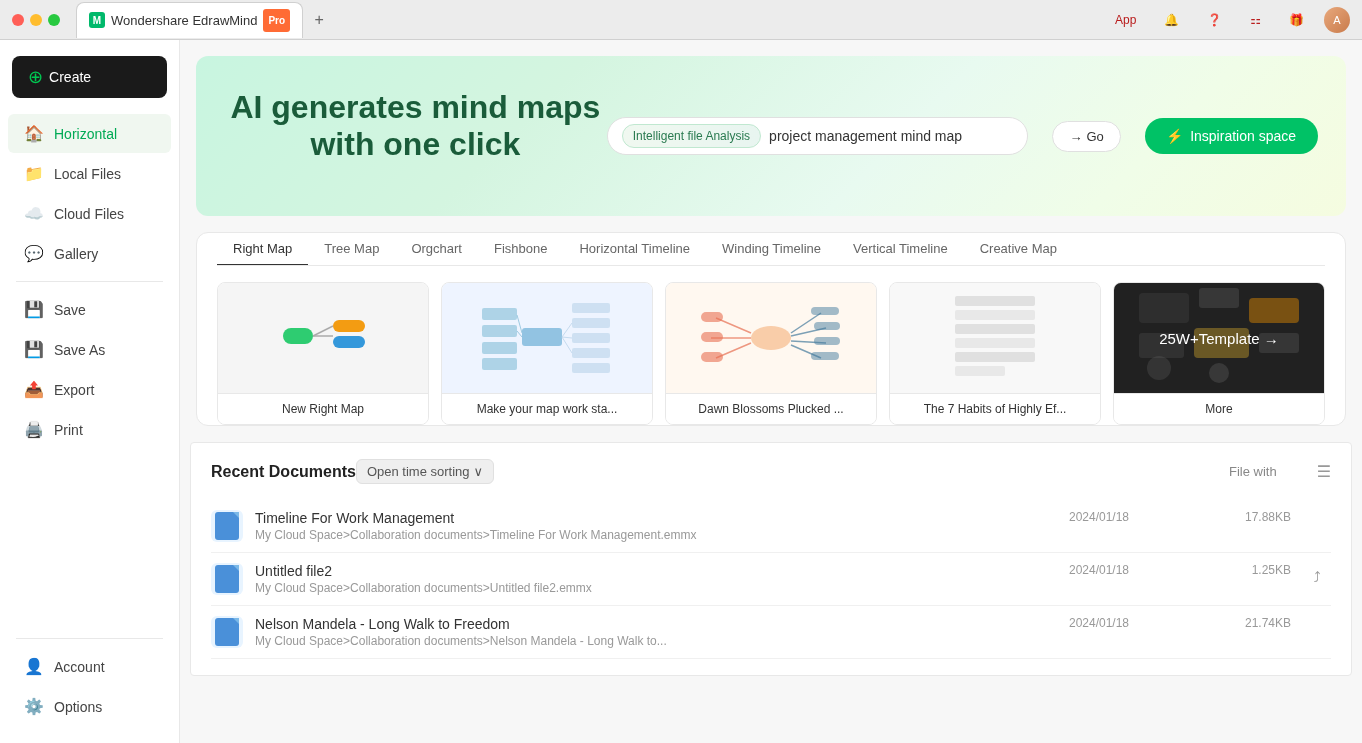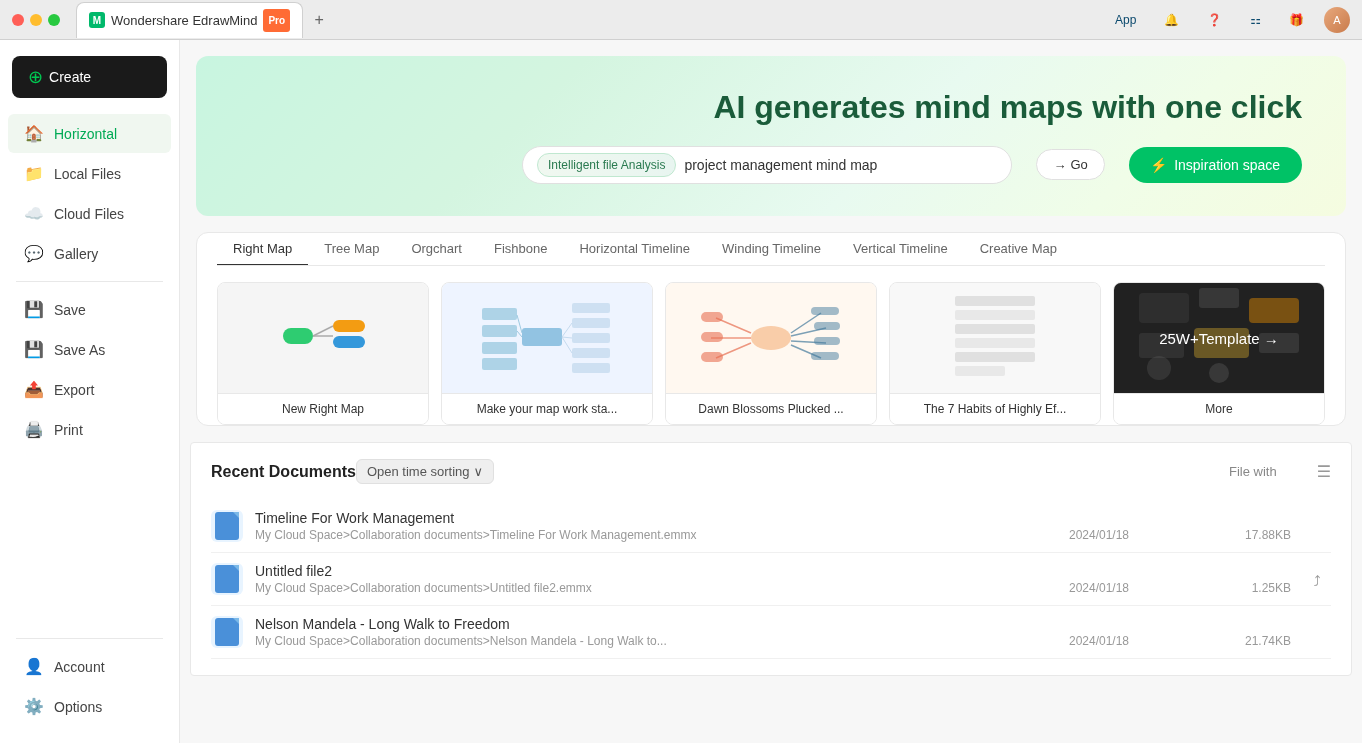--- a/index.html
+++ b/index.html
@@ -26,21 +26,21 @@
       background: white; border-radius: 8px 8px 0 0;
       padding: 6px 12px; font-size: 13px; color: #333;
       border: 1px solid #d0d0d0; border-bottom: none;
     }
     .tab-logo { width: 16px; height: 16px; background: #00b96b; border-radius: 3px; display:flex; align-items:center; justify-content:center; color:white; font-size:10px; font-weight:bold; }
     .tab-pro { background: #ff6b35; color: white; font-size: 10px; padding: 6px 5px; border-radius: 3px; font-weight: bold; }
     .tab-add { width: 24px; height: 24px; border-radius: 50%; background: none; border: none; font-size: 16px; color: #666; cursor: pointer; display:flex; align-items:center; justify-content:center; }
     .titlebar-right {
       margin-left: auto; display: flex; align-items: center; gap: 12px;
     }
-    .titlebar-btn { background: none; border: none; cursor: pointer; font-size: 12px; color: #0c4a6e; padding: 4px 8px; border-radius: 4px; }
+    .titlebar-btn { background: none; border: none; cursor: pointer; font-size: 12px; color: #b91c1c; padding: 4px 8px; border-radius: 4px; }
     .avatar { width: 26px; height: 26px; border-radius: 50%; background: linear-gradient(135deg, #e8a87c, #c97b4b); display:flex; align-items:center; justify-content:center; color:white; font-size:11px; }
 
     
     .app-body { display: flex; height: calc(743px - 40px); }
 
     
     .sidebar {
       width: 180px; background: white; border-right: 1px solid #e8e8e8;
       display: flex; flex-direction: column; padding: 8px 0;
     }
@@ -63,27 +63,27 @@
     .sidebar-bottom { padding-bottom: 8px; }
 
     
     .main-content { flex: 1; overflow-y: auto; background: #f7f7f7; }
 
     
     .hero-banner {
       margin: 16px;
       border-radius: 12px;
       background: linear-gradient(135deg, #c8f5e0 0%, #d4f5e0 30%, #e8faf0 60%, #f0fde8 80%, #f5fce0 100%);
-      padding: 32px 44px;
+      padding: 32px 28px;
       position: relative;
       overflow: hidden;
       min-height: 160px;
       display: flex;
-      flex-direction: column;
-      align-items: flex-end;
+      flex-direction: row;
+      align-items: center;
       justify-content: center;
     }
     .hero-title {
       font-size: 32px; font-weight: 600; color: #1a5c3a;
       text-align: center; margin-bottom: 20px;
     }
     .hero-input-row {
       display: flex; align-items: center; gap: 24px; width: 100%; max-width: 780px;
     }
     .hero-input-wrapper {
@@ -151,21 +151,21 @@
     
     .recent-section { background: white; margin: 0 10px 16px; border-radius: 4px; padding: 16px 20px; border: 1px solid #e8e8e8; }
     .recent-header { display: flex; align-items: center; justify-content: space-between; margin-bottom: 16px; }
     .recent-title { font-size: 16px; font-weight: 600; color: #222; }
     .recent-sort {
       display: flex; align-items: center; gap: 4px; font-size: 13px; color: #555;
       cursor: pointer; padding: 4px 10px; border-radius: 6px; border: 1px solid #e0e0e0;
     }
     .file-size-label { font-size: 13px; color: #888; margin-left: auto; padding-right: 40px; }
     .recent-row {
-      display: flex; align-items: flex-end; padding: 10px 0; border-bottom: 1px solid #f0f0f0;
+      display: flex; align-items: flex-start; padding: 10px 0; border-bottom: 1px solid #f0f0f0;
       gap: 12px; cursor: pointer;
     }
     .file-icon { width: 32px; height: 32px; border-radius: 6px; background: #e8f4ff; display:flex; align-items:center; justify-content:center; flex-shrink:0; }
     .file-icon-inner { width: 24px; height: 28px; background: #4a90d9; border-radius: 3px; display:flex; align-items:center; justify-content:center; color:white; font-size:9px; font-weight:bold; position:relative; }
     .file-icon-inner::before { content: ''; position:absolute; top:0; right:0; width:0; height:0; border-style:solid; border-width:0 6px 6px 0; border-color:transparent #7ab8e8 transparent transparent; }
     .file-info { flex: 1; min-width: 0; }
     .file-name { font-size: 14px; color: #333; font-weight: 500; margin-bottom: 2px; white-space: nowrap; overflow: hidden; text-overflow: ellipsis; }
     .file-path { font-size: 12px; color: #999; white-space: nowrap; overflow: hidden; text-overflow: ellipsis; }
     .file-date { font-size: 12px; color: #999; width: 160px; text-align: center; flex-shrink: 0; }
     .file-size { font-size: 12px; color: #999; width: 100px; text-align: right; flex-shrink: 0; }

